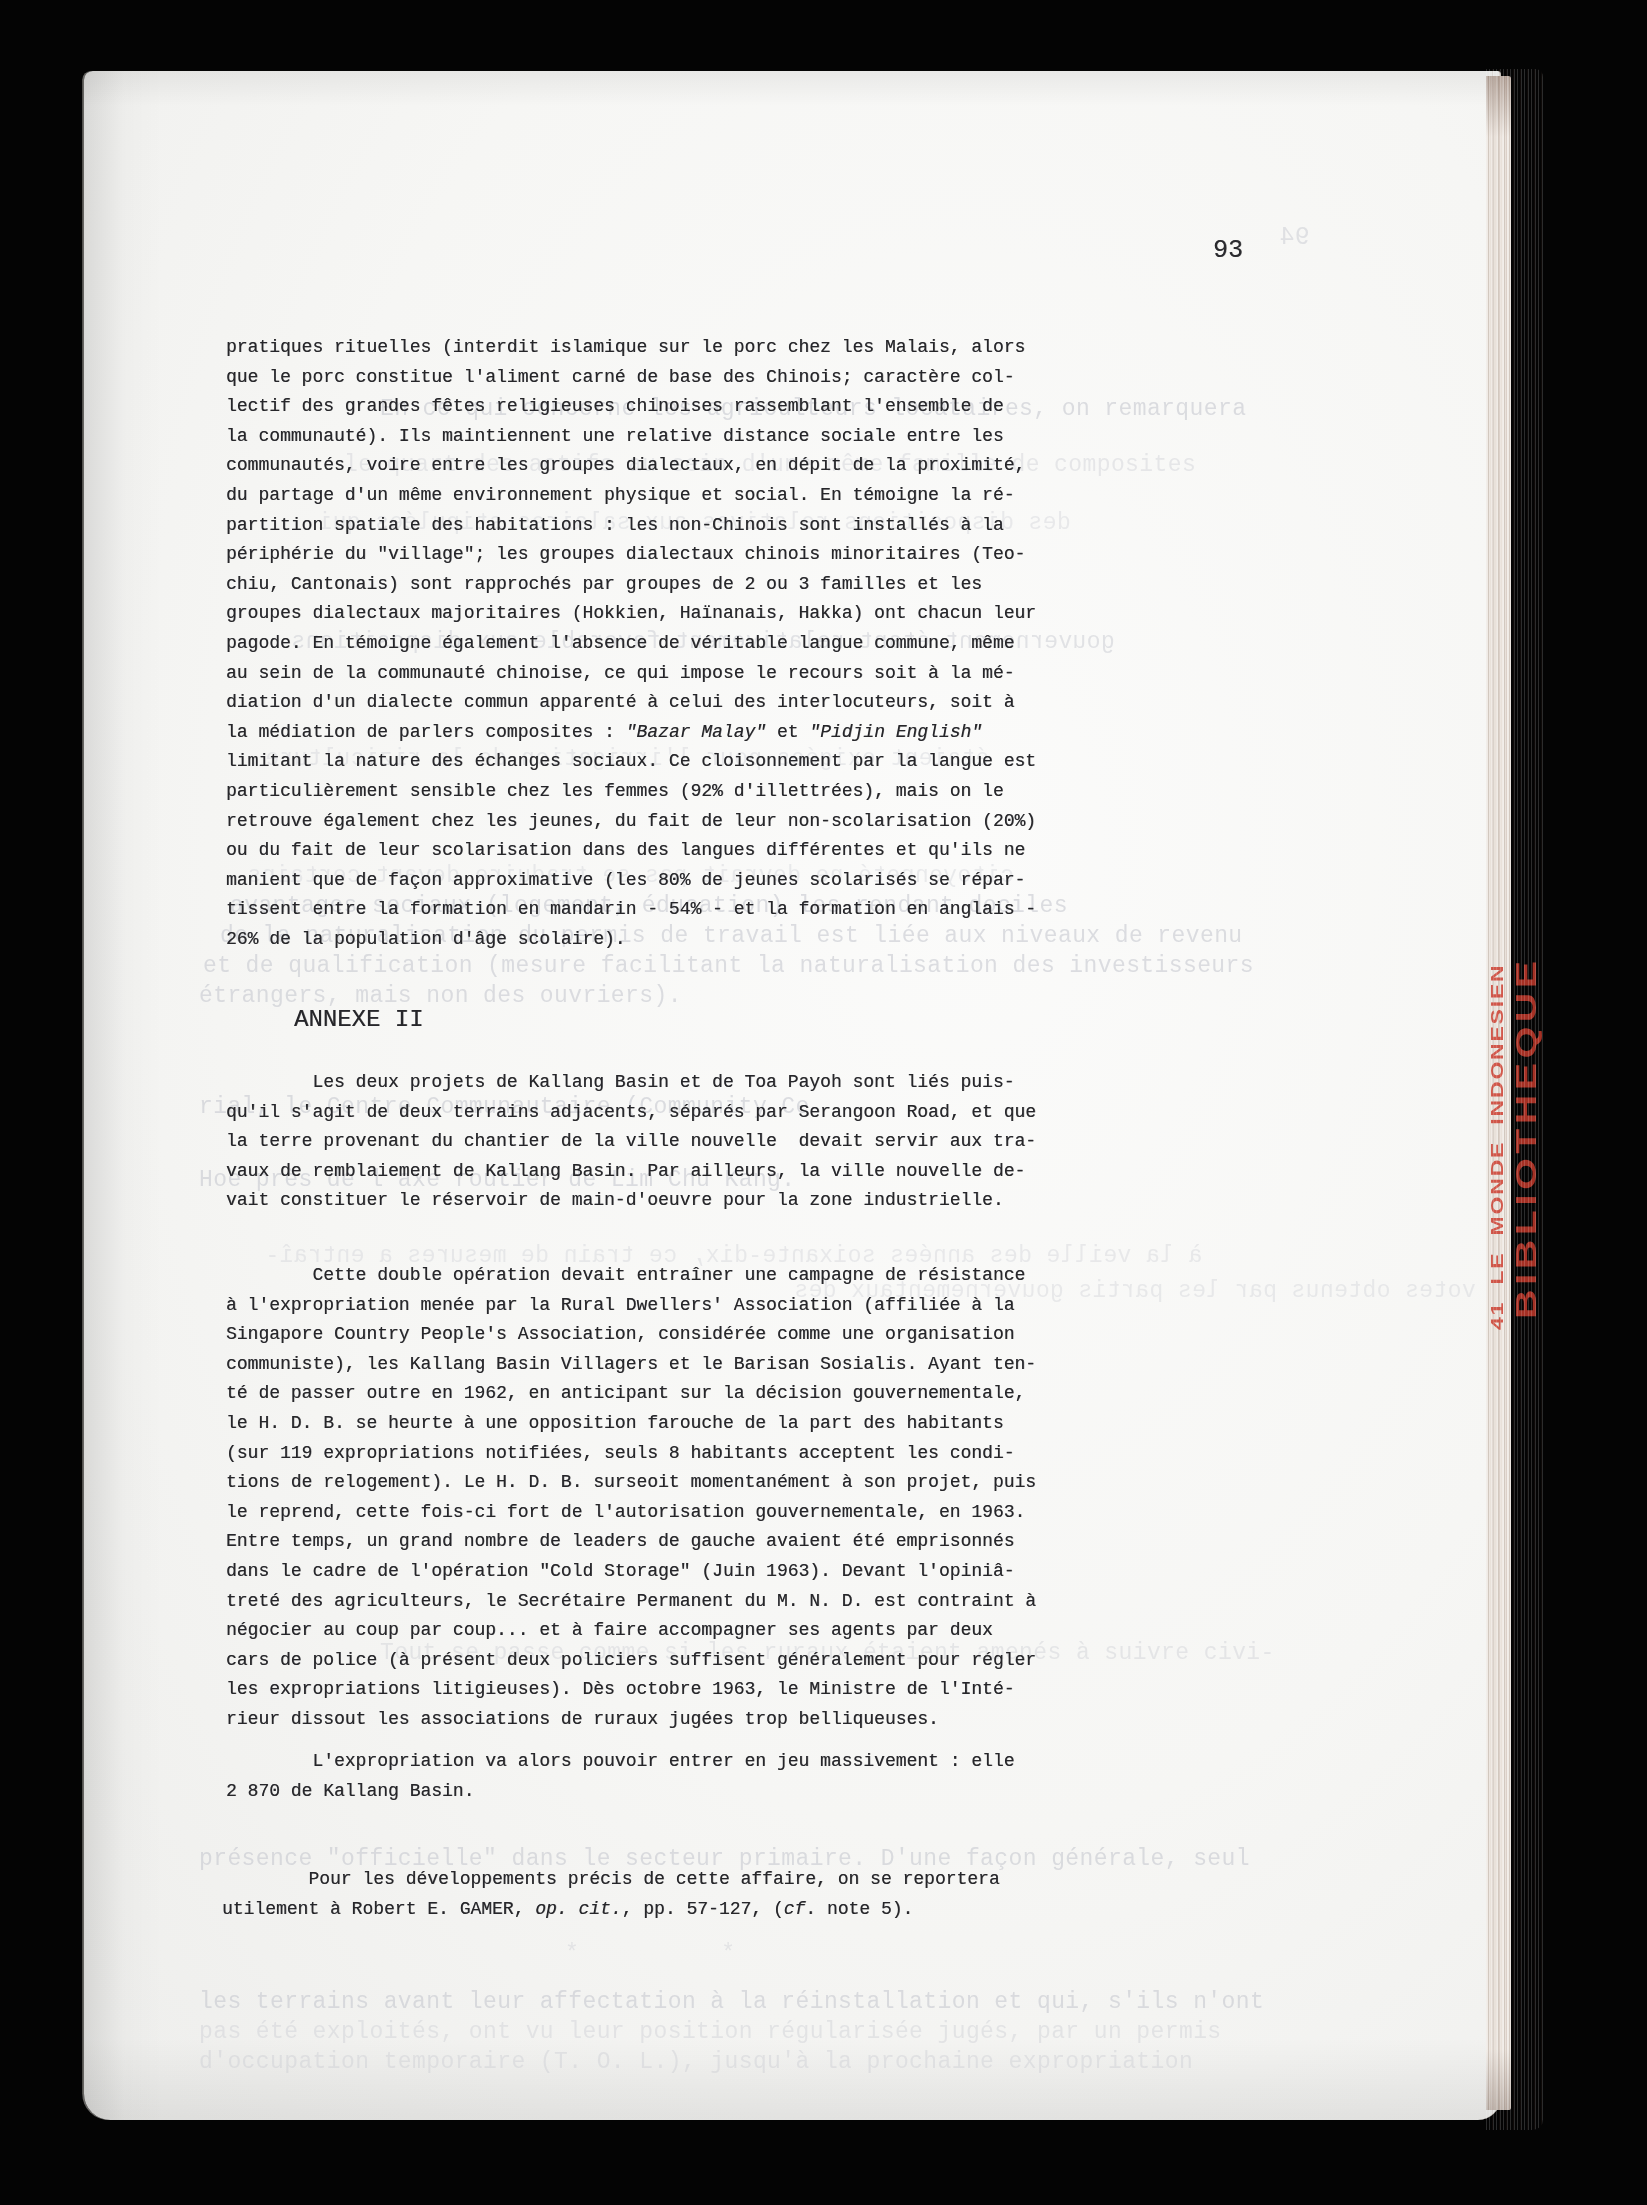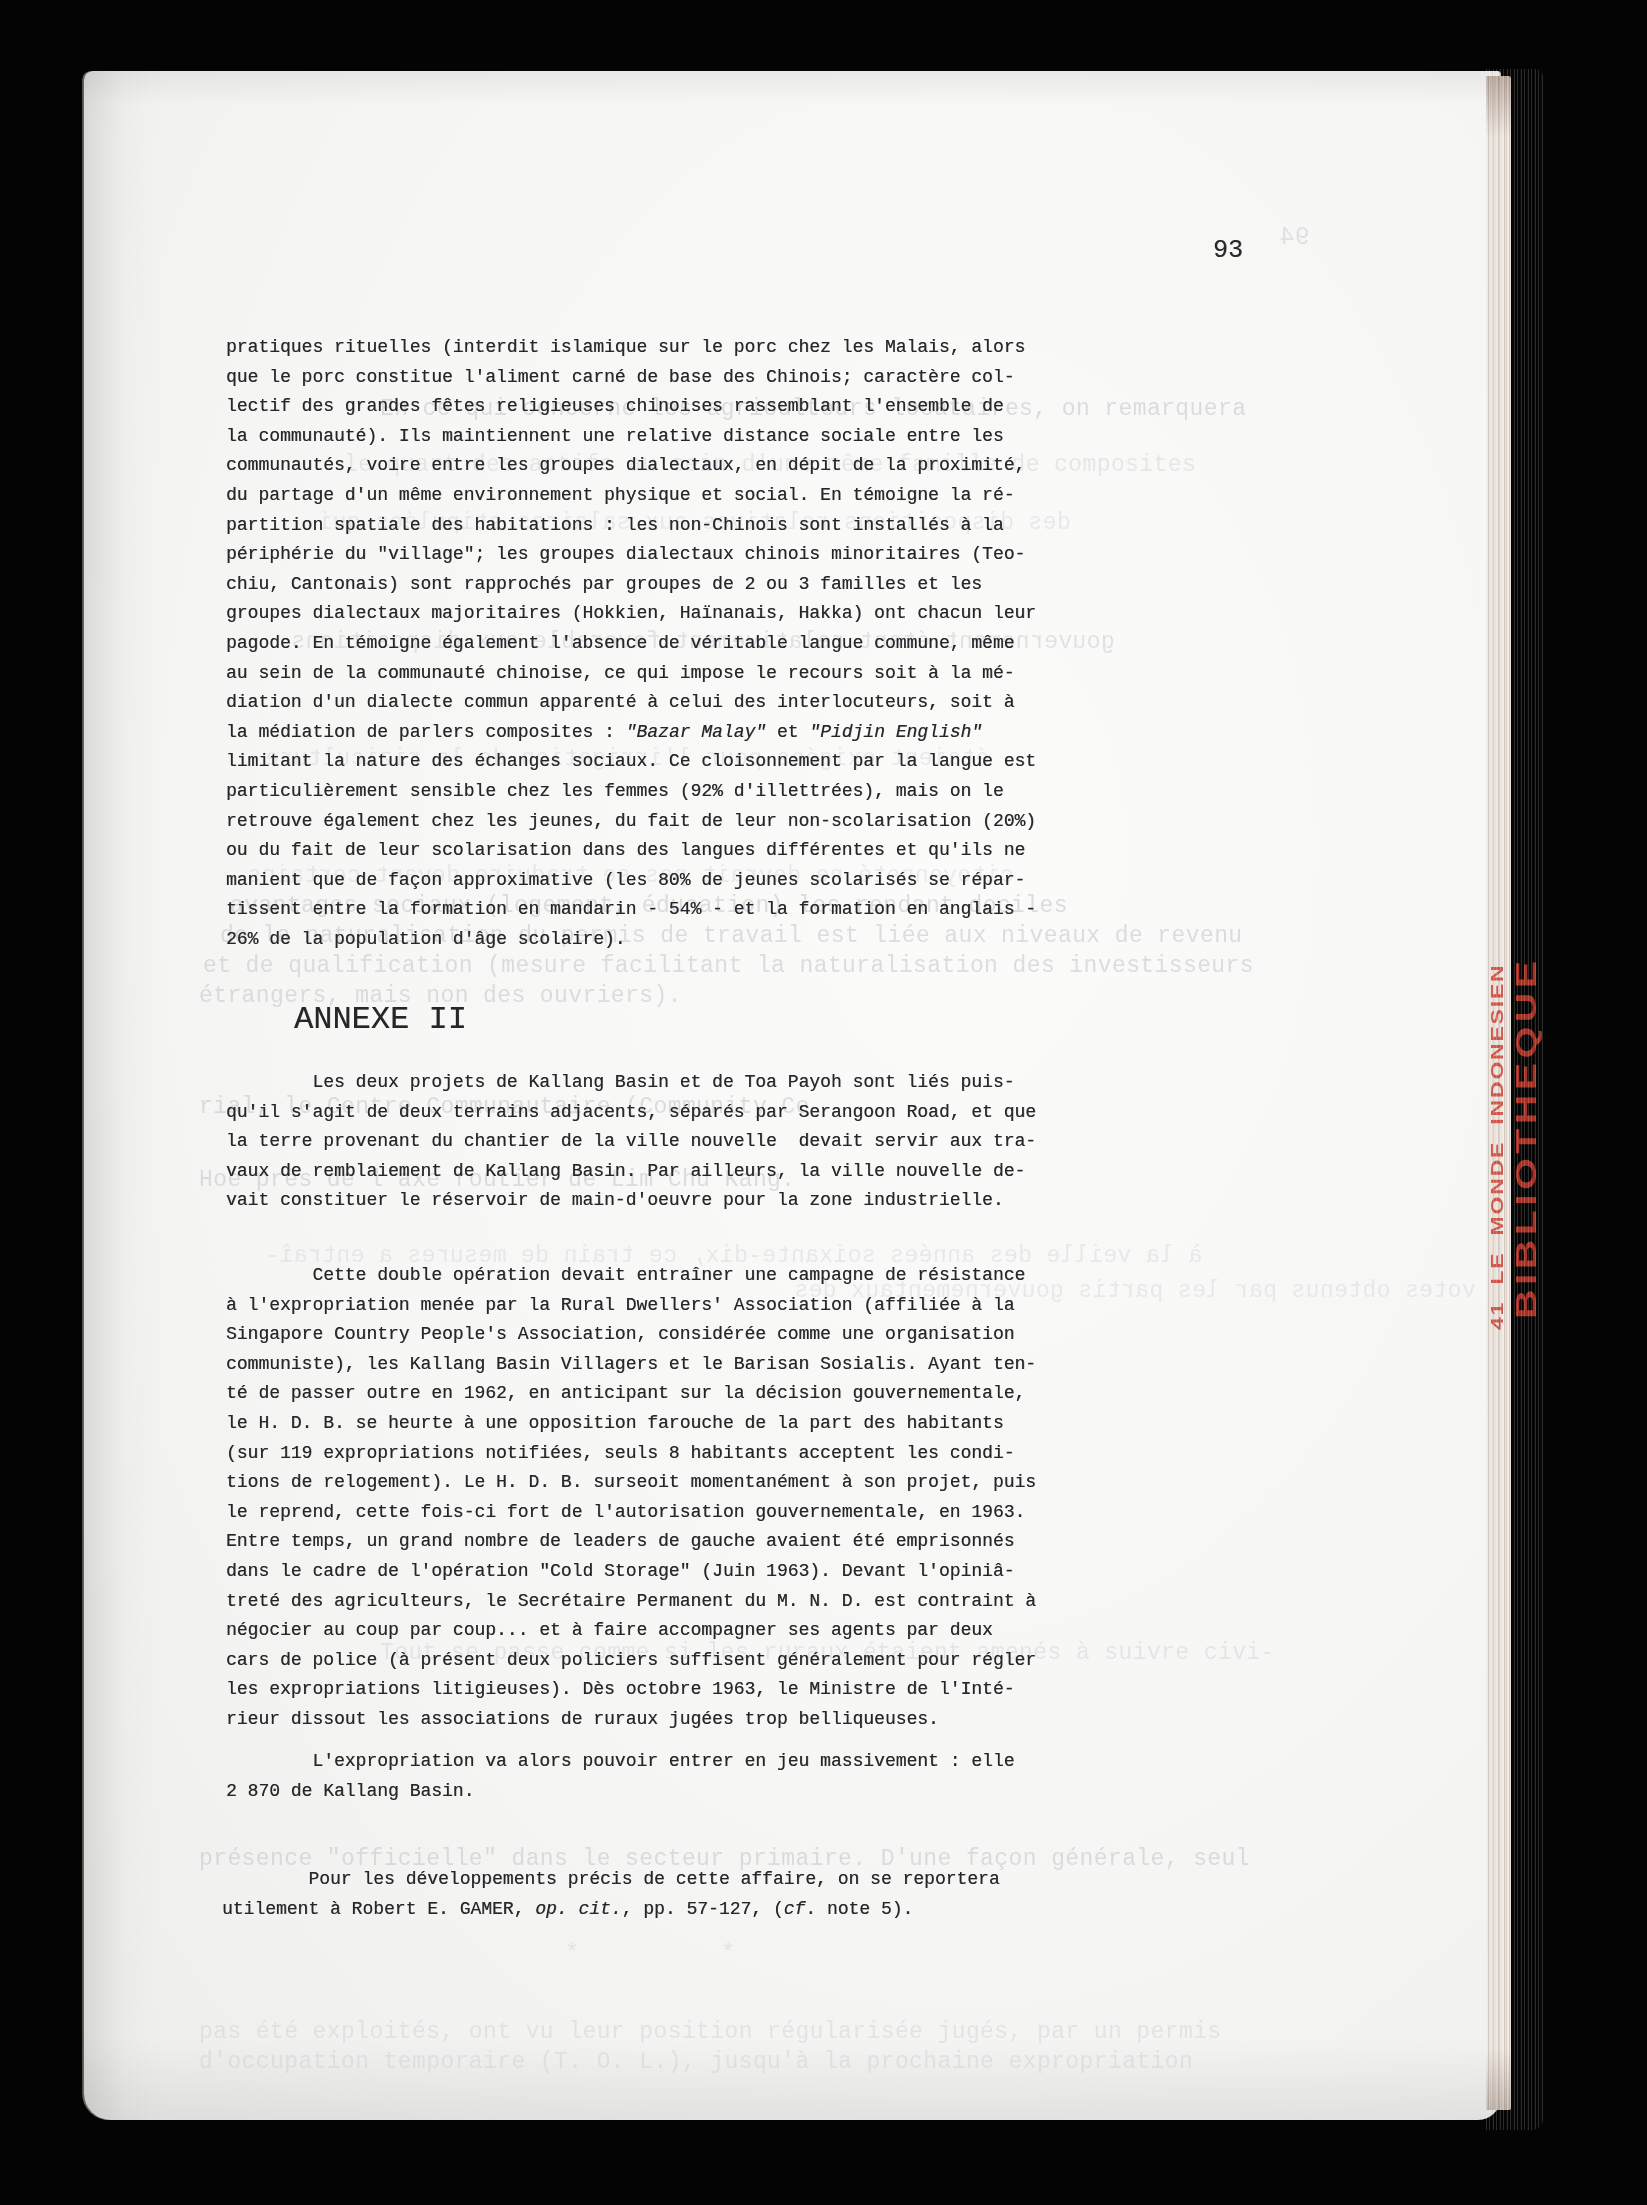--- a/index.html
+++ b/index.html
@@ -22,21 +22,21 @@
   }
   
   .textblock {
     position:absolute;
     font-size:18px; line-height:29.6px; white-space:pre;
     color:#26262a; text-shadow:0.4px 0.2px 0 rgba(35,35,38,.55);
   }
   .tl { white-space:pre; }
   .tl i { font-style:italic; }
   .p1 { left:142px; top:262px; }
-  .heading { left:210px; top:934px; position:absolute; font-size:32px; line-height:29.6px;
+  .heading { left:210px; top:934px; position:absolute; font-size:24px; line-height:29.6px;
              color:#26262a; text-shadow:0.4px 0.2px 0 rgba(35,35,38,.55); white-space:pre; }
   .p2 { left:142px; top:997px; }
   .p3 { left:142px; top:1174px;margin-top:16px; }
   .p4 { left:142px; top:1676px; }
   .p5 { left:138px; top:1794px; }
   .pageno {
     position:absolute; left:1129px; top:165px;
     font-size:25px; color:#2a2a2e; text-shadow:0.4px 0.2px 0 rgba(35,35,38,.5);
   }
   
@@ -96,20 +96,21 @@
     <div class="ghost" style="left:146px; top:822px;">avantages sociaux (logement, éducation) les rendant dociles</div>
     <div class="ghost" style="left:128px; top:852px;margin-left:8px;">de la naturalisation du permis de travail est liée aux niveaux de revenu</div>
     <div class="ghost" style="left:119px; top:882px;">et de qualification (mesure facilitant la naturalisation des investisseurs</div>
     <div class="ghost" style="left:115px; top:912px;">étrangers, mais non des ouvriers).</div>
     <div class="ghost" style="left:115px; top:1023px;">rial, le Centre Communautaire (Community Ce</div>
     <div class="ghost" style="left:115px; top:1096px;">Hoe près de l'axe routier de Lim Chu Kang.</div>
     <div class="ghost m light" style="left:181px; top:1172px;">à la veille des années soixante-dix, ce train de mesures a entraî-</div>
     <div class="ghost m light" style="left:710px; top:1207px;">votes obtenus par les partis gouvernementaux des</div>
     <div class="ghost light" style="left:296px; top:1569px;">Tout se passe comme si les ruraux étaient amenés à suivre civi-</div>
     <div class="ghost" style="left:115px; top:1775px;">présence "officielle" dans le secteur primaire. D'une façon générale, seul</div>
+    <div class="ghost" style="left:115px; top:1918px;">les terrains avant leur affectation à la réinstallation et qui, s'ils n'ont</div>
     <div class="ghost light" style="left:115px; top:1948px;">pas été exploités, ont vu leur position régularisée jugés, par un permis</div>
     <div class="ghost light" style="left:115px; top:1978px;">d'occupation temporaire (T. O. L.), jusqu'à la prochaine expropriation</div>
     <div class="ghost light" style="left:481px; top:1870px;">*          *</div>
     <div class="ghost m" style="left:1195px; top:154px; font-size:25px;">94</div>
 
     <div class="pageno">93</div>
 
     <div class="textblock p1"><div class="tl">pratiques rituelles (interdit islamique sur le porc chez les Malais, alors</div><div class="tl">que le porc constitue l'aliment carné de base des Chinois; caractère col-</div><div class="tl">lectif des grandes fêtes religieuses chinoises rassemblant l'ensemble de</div><div class="tl">la communauté). Ils maintiennent une relative distance sociale entre les</div><div class="tl">communautés, voire entre les groupes dialectaux, en dépit de la proximité,</div><div class="tl">du partage d'un même environnement physique et social. En témoigne la ré-</div><div class="tl">partition spatiale des habitations : les non-Chinois sont installés à la</div><div class="tl">périphérie du "village"; les groupes dialectaux chinois minoritaires (Teo-</div><div class="tl">chiu, Cantonais) sont rapprochés par groupes de 2 ou 3 familles et les</div><div class="tl">groupes dialectaux majoritaires (Hokkien, Haïnanais, Hakka) ont chacun leur</div><div class="tl">pagode. En témoigne également l'absence de véritable langue commune, même</div><div class="tl">au sein de la communauté chinoise, ce qui impose le recours soit à la mé-</div><div class="tl">diation d'un dialecte commun apparenté à celui des interlocuteurs, soit à</div><div class="tl"><span>la médiation de parlers composites : </span><i>"Bazar Malay"</i><span> et </span><i>"Pidjin English"</i></div><div class="tl">limitant la nature des échanges sociaux. Ce cloisonnement par la langue est</div><div class="tl">particulièrement sensible chez les femmes (92% d'illettrées), mais on le</div><div class="tl">retrouve également chez les jeunes, du fait de leur non-scolarisation (20%)</div><div class="tl">ou du fait de leur scolarisation dans des langues différentes et qu'ils ne</div><div class="tl">manient que de façon approximative (les 80% de jeunes scolarisés se répar-</div><div class="tl">tissent entre la formation en mandarin - 54% - et la formation en anglais -</div><div class="tl">26% de la population d'âge scolaire).</div></div>
 
     <div class="heading">ANNEXE II</div>

